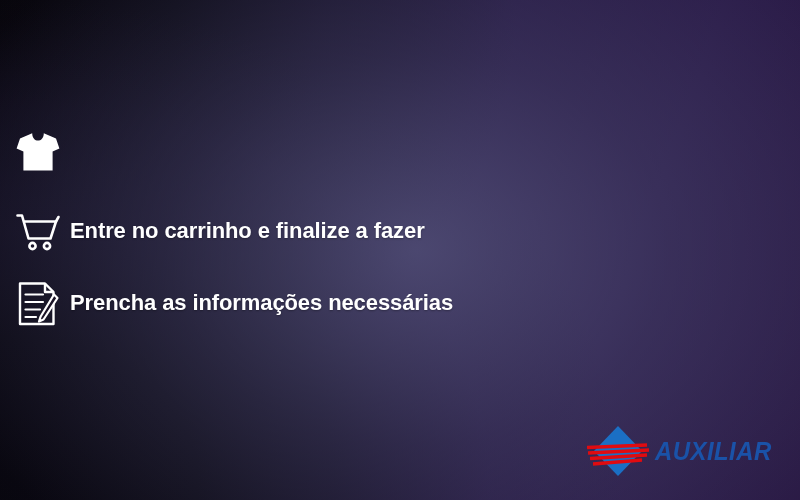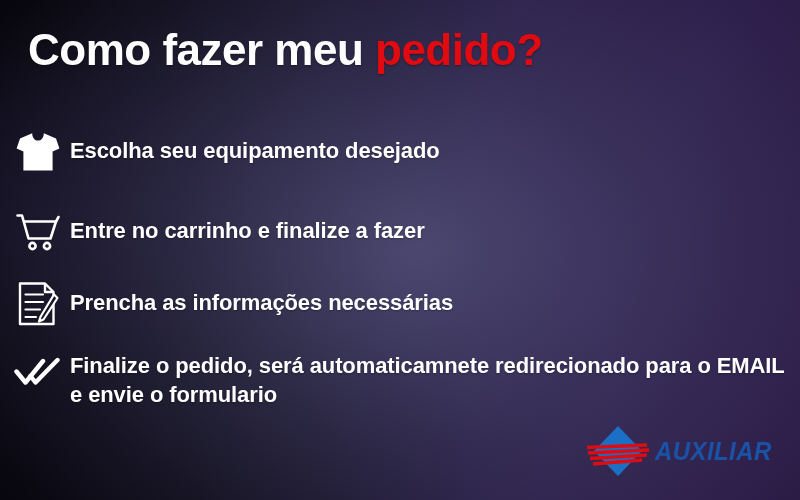--- a/index.html
+++ b/index.html
@@ -97,33 +97,29 @@
     letter-spacing: 0.5px;
     transform: scaleX(0.92);
     transform-origin: left center;
   }
 </style>
 </head>
 <body>
 
 <div id="slide">
 
-  <div class="title">
-    <span class="t-white">Como fazer meu </span><span class="t-red">pedido?</span>
-  </div>
 
   <div class="steps">
 
     <div class="step" id="step-1">
       <span class="step-icon">
         <svg width="46" height="42" viewBox="0 0 46 42" aria-hidden="true">
           <path d="M17.2 2.2 L5.0 7.4 L1.6 17.6 L8.4 20.4 L8.4 39.6 L37.6 39.6 L37.6 20.4 L44.4 17.6 L41.0 7.4 L28.8 2.2 C28.8 7.2 25.8 9.6 23.0 9.6 C20.2 9.6 17.2 7.2 17.2 2.2 Z" fill="#ffffff"></path>
         </svg>
       </span>
-      <span class="step-text">Escolha seu equipamento desejado</span>
     </div>
 
     <div class="step" id="step-2">
       <span class="step-icon">
         <svg width="46" height="42" viewBox="0 0 46 42" aria-hidden="true">
           <g fill="none" stroke="#ffffff" stroke-width="2.6" stroke-linecap="round" stroke-linejoin="round">
             <path d="M2.5 4.5 L7.0 4.5 L13.5 27.5 L35.5 27.5 L41.0 10.5 L9.0 10.5"></path>
             <path d="M41.0 10.5 L43.5 6.0"></path>
           </g>
           <circle cx="17.5" cy="35.0" r="3.1" fill="none" stroke="#ffffff" stroke-width="2.6"></circle>
@@ -143,31 +139,20 @@
             <line x1="9.5" y1="21.0" x2="27.0" y2="21.0"></line>
             <line x1="9.5" y1="28.5" x2="24.0" y2="28.5"></line>
             <line x1="9.5" y1="36.0" x2="20.0" y2="36.0"></line>
           </g>
           <path d="M38.0 13.5 L41.5 17.0 L27.5 38.5 L23.0 40.5 L24.5 35.8 Z" fill="#1a1326" stroke="#ffffff" stroke-width="2.2" stroke-linejoin="round"></path>
         </svg>
       </span>
       <span class="step-text">Prencha as informações necessárias</span>
     </div>
 
-    <div class="step wrap" id="step-4">
-      <span class="step-icon">
-        <svg width="48" height="34" viewBox="0 0 48 34" aria-hidden="true">
-          <g fill="none" stroke="#ffffff" stroke-width="4.4" stroke-linecap="round" stroke-linejoin="round">
-            <path d="M2.5 14.5 L11.5 25.5 L29.0 4.0"></path>
-            <path d="M16.5 19.0 L21.5 25.5 L43.5 3.0"></path>
-          </g>
-        </svg>
-      </span>
-      <span class="step-text">Finalize o pedido, será automaticamnete redirecionado para o EMAIL e envie o formulario</span>
-    </div>
 
   </div>
 
   <div class="logo">
     <span class="logo-mark">
       <svg width="62" height="54" viewBox="0 0 62 54" aria-hidden="true">
         <polygon points="31,2 55,27 31,52 7,27" fill="#1b6fc4"></polygon>
         <g stroke="#e00b10" stroke-width="3.4" stroke-linecap="butt">
           <line x1="0" y1="23.5" x2="60" y2="21.0"></line>
           <line x1="1" y1="29.0" x2="62" y2="26.0"></line>

